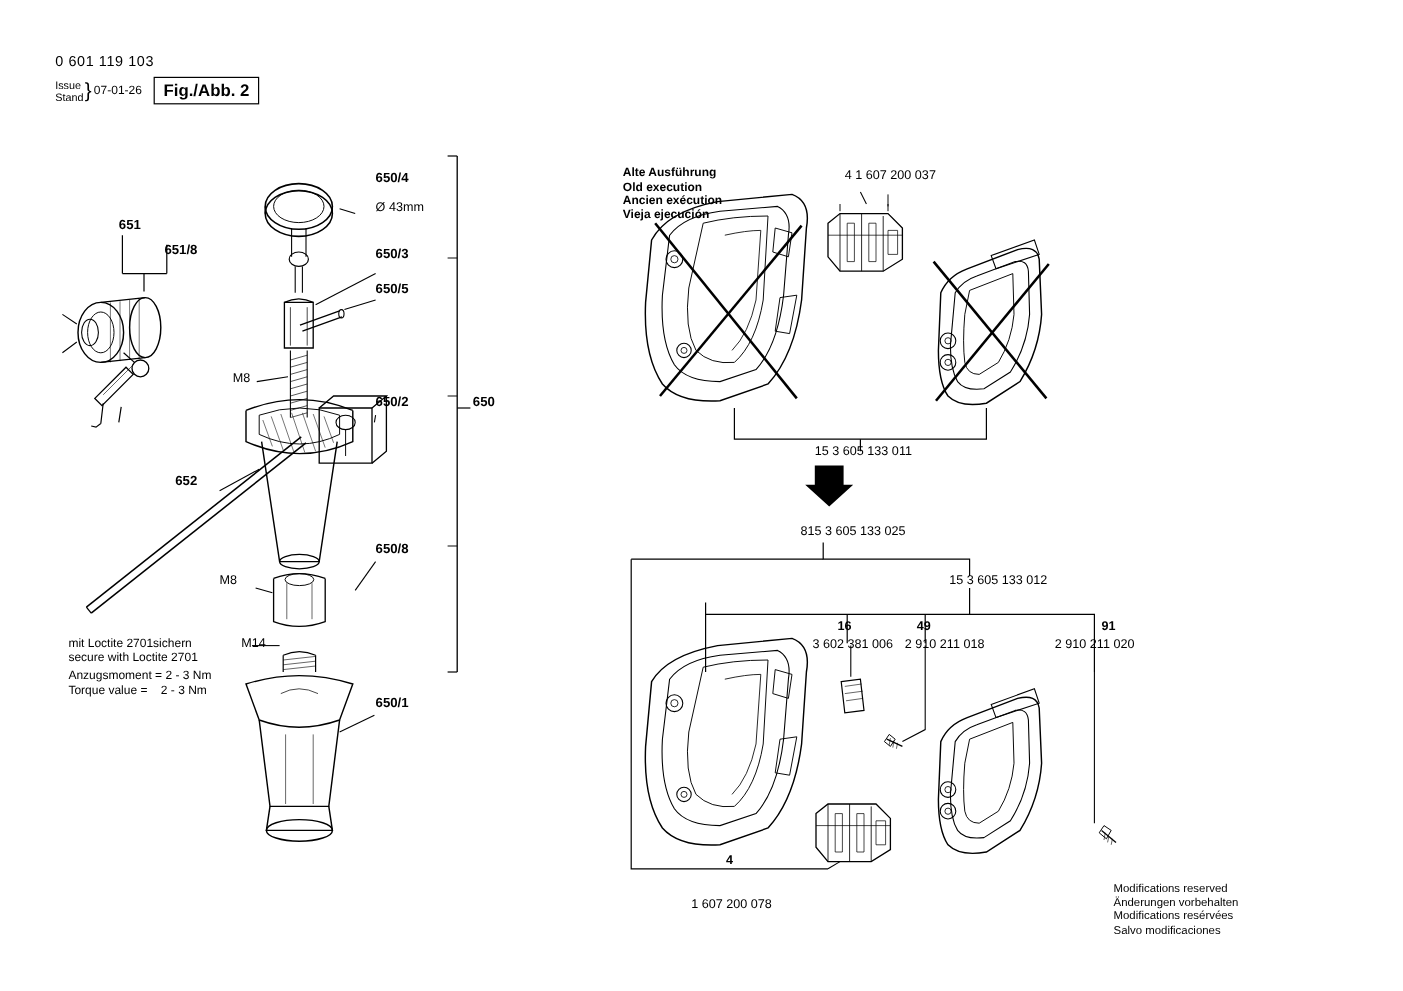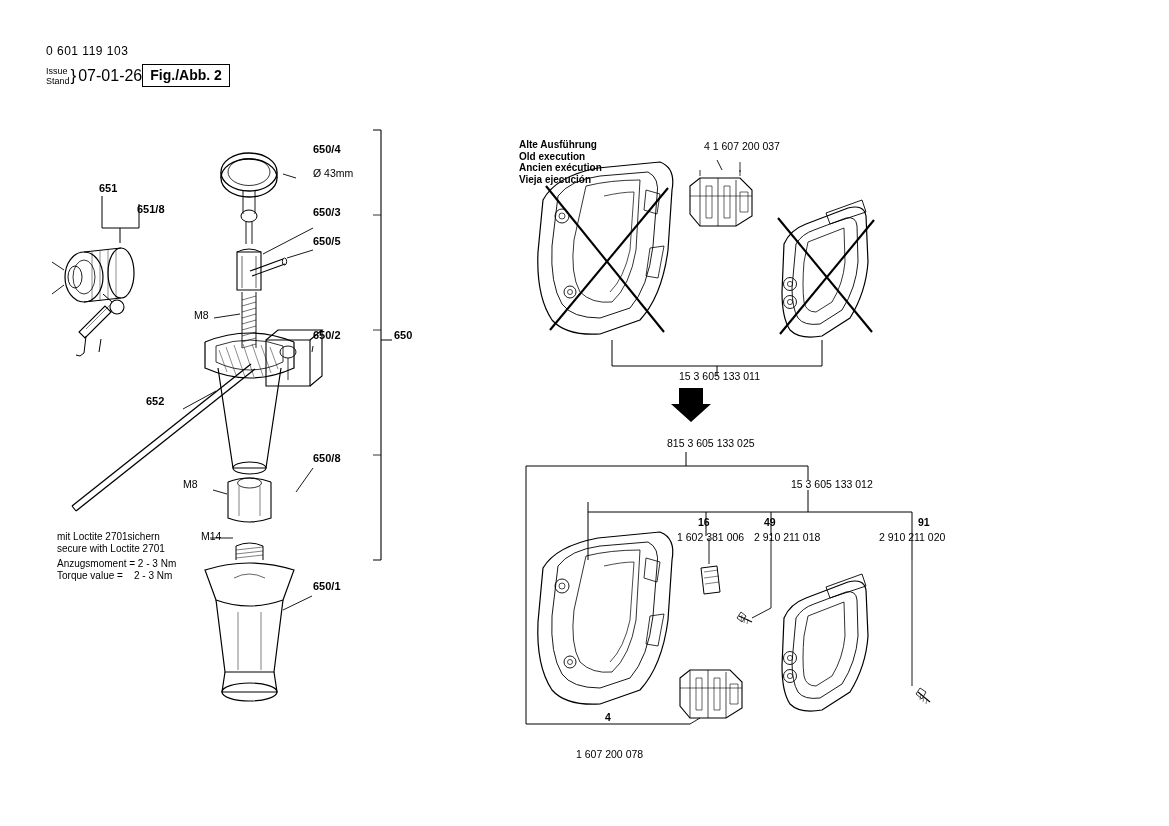--- a/index.html
+++ b/index.html
@@ -28,22 +28,23 @@
   #header-block .hdr-id { font-size: 12px; letter-spacing: 0.5px; }
   #header-block .issue-row {
     display: flex; align-items: center; margin-top: 6px;
   }
   #header-block .issue-labels {
     font-size: 9px; line-height: 10px; text-align: left;
   }
   #header-block .brace {
     font-size: 17px; line-height: 17px; margin: 0 2px 0 1px;
   }
-  #header-block .issue-date { font-size: 16px; }
+  #header-block .issue-date { font-size: 10px; }
   #fig-box {
+    margin-left: 10px;
     border: 1.6px solid #000;
     padding: 2px 7px 3px 7px;
     font-size: 14px;
     font-weight: bold;
     line-height: 16px;
   }
 
   
   .lbl { font-size: 11px; font-weight: bold; white-space: pre; }
   .lbl-n { font-size: 10.5px; white-space: pre; }
@@ -328,25 +329,31 @@
 Old execution
 Ancien exécution
 Vieja ejecución</div>
   <div class="abs lbl-n" style="left:704px; top:140px;">4 1 607 200 037</div>
   <div class="abs lbl-n" style="left:679px; top:370px;">15 3 605 133 011</div>
 
   <div class="abs lbl-n" style="left:667px; top:437px;">815 3 605 133 025</div>
   <div class="abs lbl-n" style="left:791px; top:478px;">15 3 605 133 012</div>
 
   <div class="abs lbl-n bold" style="left:698px; top:516px;">16</div>
-  <div class="abs lbl-n" style="left:677px; top:531px;">1 602 381 006</div>
+  <div class="abs lbl-n" style="left:677px; top:531px;">3 602 381 006</div>
 
   <div class="abs lbl-n bold" style="left:764px; top:516px;">49</div>
   <div class="abs lbl-n" style="left:754px; top:531px;">2 910 211 018</div>
 
   <div class="abs lbl-n bold" style="left:871px; top:516px;padding-left:47px;">91</div>
   <div class="abs lbl-n" style="left:879px; top:531px;">2 910 211 020</div>
 
   <div class="abs lbl-n bold" style="left:605px; top:711px;">4</div>
   <div class="abs lbl-n" style="left:576px; top:748px;">1 607 200 078</div>
 
+  <div class="abs" id="footer-note">
+    <div>Modifications reserved</div>
+    <div>Änderungen vorbehalten</div>
+    <div>Modifications resérvées</div>
+    <div>Salvo modificaciones</div>
+  </div>
 
 </div>
 
 </body></html>

